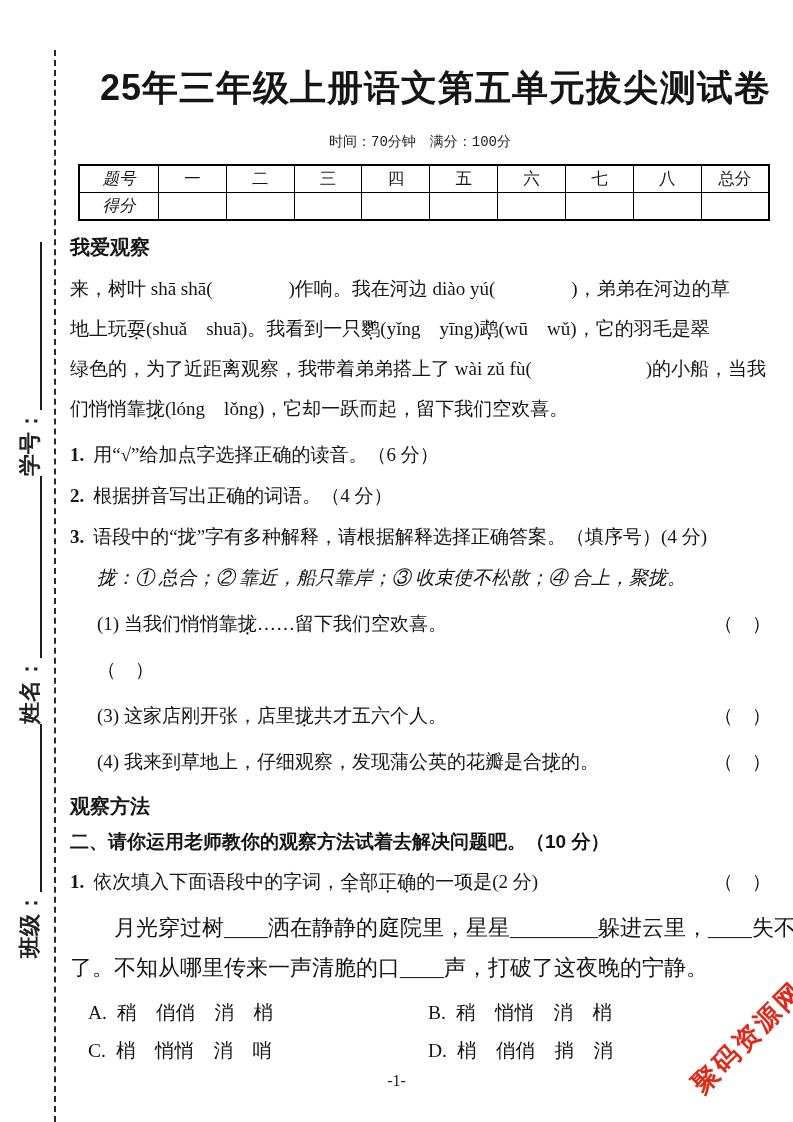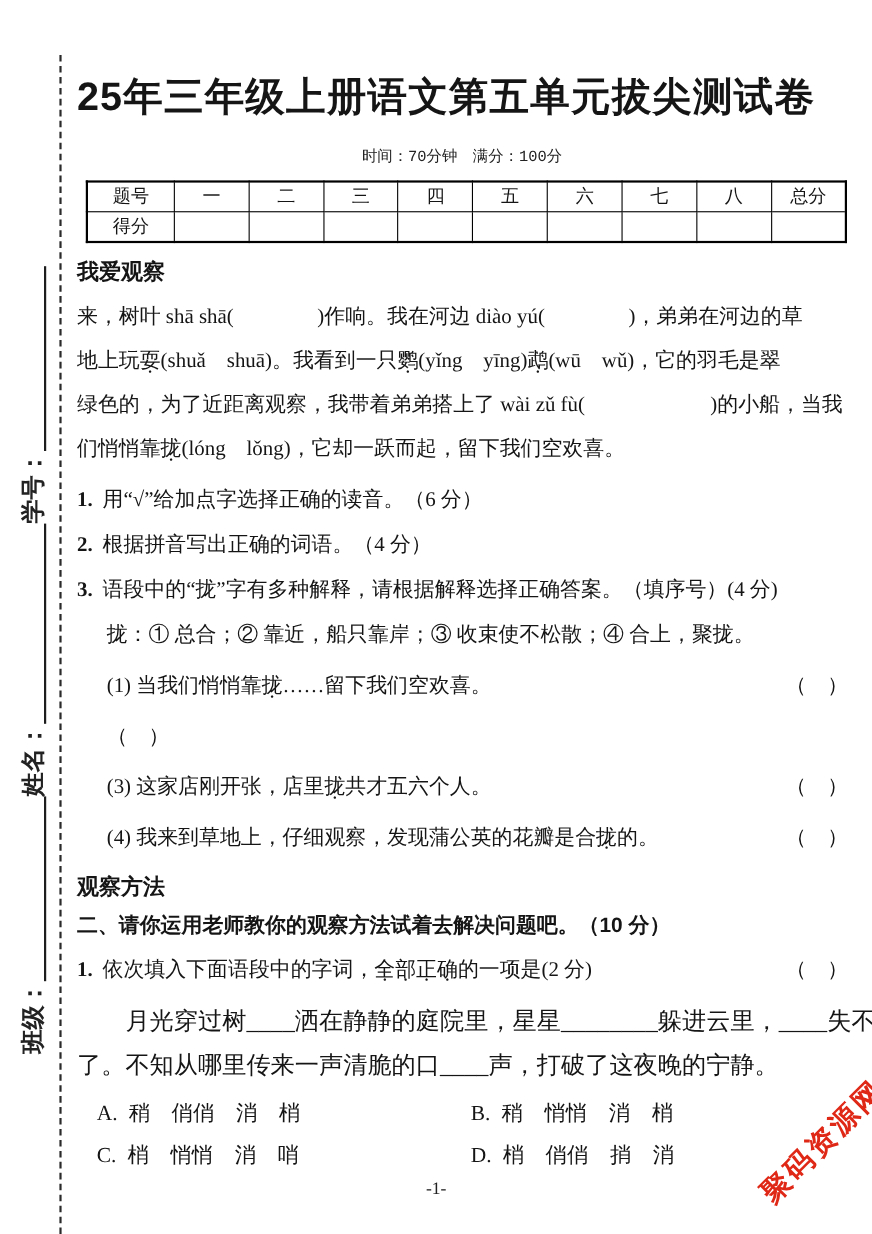--- a/index.html
+++ b/index.html
@@ -18,46 +18,46 @@
               font-weight:bold;}
   .s-label{flex:0 0 auto;line-height:1.1;}
   .s-blank{flex:0 0 auto;height:24px;border-bottom:2.5px solid #1d1d1d;}
   .s-blank.b1{width:168px;}
   .s-blank.b2{width:182px;}
   .s-blank.b3{width:168px;}
 
   .content{position:absolute;left:70px;top:58px;width:701px;}
 
   .title{font-family:"Liberation Sans",sans-serif;font-weight:bold;font-size:36px;
-         text-align:left;margin:8px 0 24px;letter-spacing:1px;line-height:1.2;}
+         text-align:right;margin:8px 0 24px;letter-spacing:1px;line-height:1.2;}
 
   .info-line{text-align:center;font-family:Liberation Mono, monospace;
              font-size:14px;margin:0 1px 13px 0;color:#222;}
 
   table.score{border-collapse:collapse;width:692px;margin-left:8px;table-layout:fixed;
               border:2px solid #000;}
   table.score td{border:1.5px solid #000;height:26px;text-align:center;
                  font-size:16.5px;padding:0;}
-  table.score td.first{width:78px;}
+  table.score td.first{width:78px;font-style:italic;}
 
   .banner{text-align:left;font-family:"Liberation Sans",sans-serif;font-weight:bold;
           font-size:20px;margin:13px 0 8px;}
   .sec-head{font-family:"Liberation Sans",sans-serif;font-weight:bold;font-size:19px;
             margin:2px 0 6px;line-height:1.45;}
 
   .passage{font-size:19px;line-height:40px;}
   .p-line{white-space:nowrap;}
   .p-indent{text-indent:2em;}
 
   .q-line{font-size:19px;line-height:30px;margin:11px 0;display:flex;}
   .q-num{font-weight:bold;flex:0 0 auto;margin-right:9px;}
   .q-text{flex:1 1 auto;}
   .q-bracket{flex:0 0 auto;margin-left:8px;}
 
-  .defs-line{font-size:19px;line-height:30px;margin:2px 0 11px 27px;}
+  .defs-line{font-size:19px;line-height:30px;margin:2px 0 11px 27px;font-style:italic;}
 
   .sub-items{margin-left:27px;}
   .item-row{display:flex;justify-content:space-between;font-size:19px;
             line-height:30px;margin:16px 0;}
 
   .p2-passage{font-size:22px;line-height:40px;margin-top:2px;}
 
   .options{display:grid;grid-template-columns:340px 1fr;margin:6px 0 0 18px;
            font-size:19.5px;line-height:38px;}
   .opt{display:flex;}

